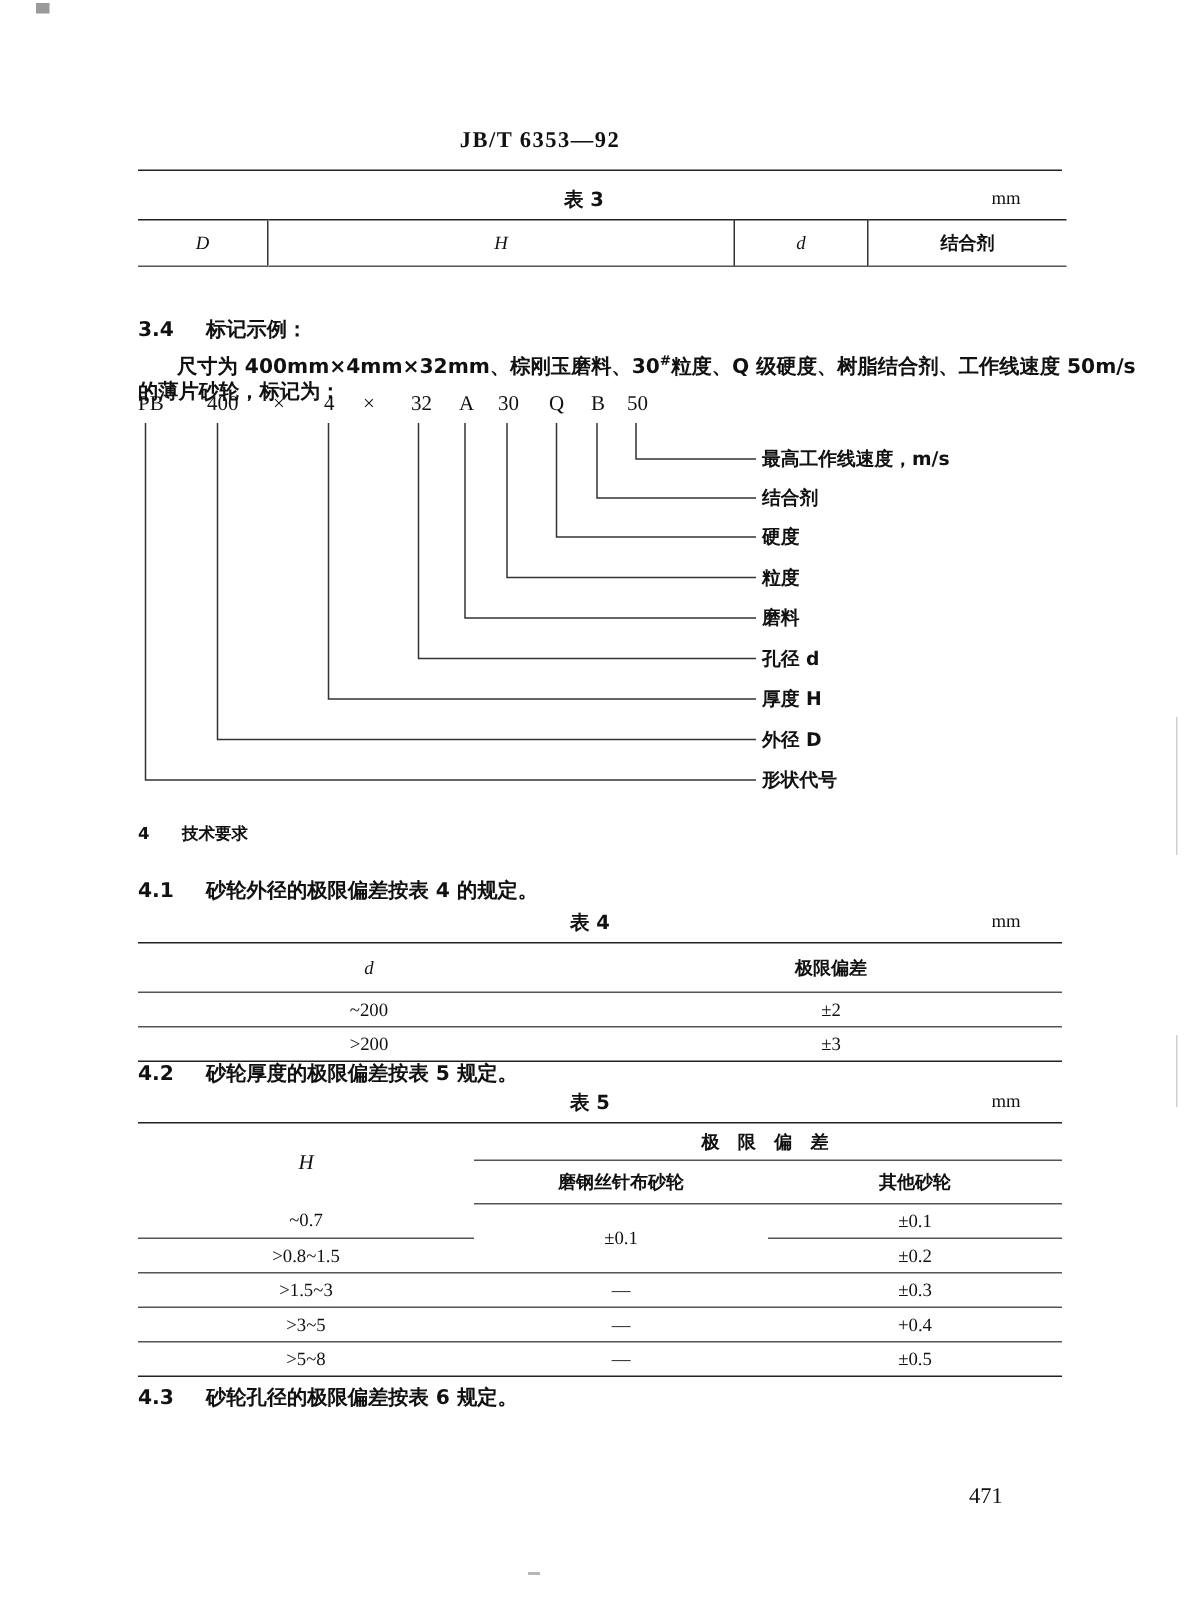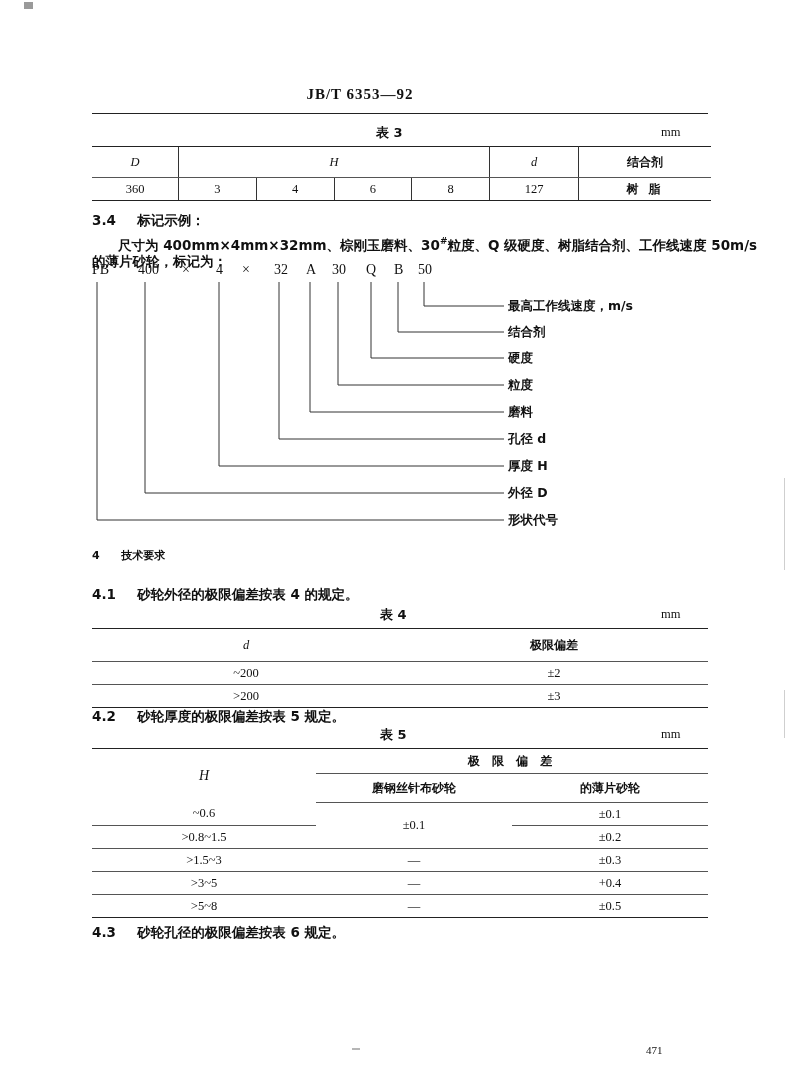--- a/index.html
+++ b/index.html
@@ -138,23 +138,23 @@
     font-family: "DejaVu Sans", sans-serif;
     font-weight: bold;
     font-size: 12.5px;
     white-space: nowrap;
   }
 
   
   .page-number {
     position: absolute;
     left: 646px;
-    top: 1044px;
-    font-family: "Liberation Serif", serif;
-    font-size: 11px;
+    top: 990px;
+    font-family: "Liberation Serif", serif;
+    font-size: 15px;
   }
 
   
   .edge-mark {
     position: absolute;
     background: #cfcfcf;
   }
   .sup { font-size: 9px; vertical-align: super; }
 </style>
 </head>
@@ -176,29 +176,20 @@
     <div class="tbl-caption" style="left:376px;top:124px;">表 3</div>
     <div class="tbl-unit" style="left:661px;top:125px;">mm</div>
 
     <table class="grid" id="table3">
       <tbody>
           <tr class="hdr">
         <td class="ln-top ln-thin-bot edge-none ital" style="width:86px;">D</td>
         <td class="ln-top ln-thin-bot ital" style="width:310px;" colspan="4">H</td>
         <td class="ln-top ln-thin-bot ital" style="width:88px;">d</td>
         <td class="ln-top ln-thin-bot cjk edge-none" style="width:132px;border-left:1px solid #333;">结合剂</td>
-      </tr>
-      <tr class="row">
-        <td class="ln-bot edge-none">360</td>
-        <td class="ln-bot" style="width:77px;">3</td>
-        <td class="ln-bot" style="width:77px;">4</td>
-        <td class="ln-bot" style="width:78px;">6</td>
-        <td class="ln-bot" style="width:78px;">8</td>
-        <td class="ln-bot">127</td>
-        <td class="ln-bot cjk edge-none" style="border-left:1px solid #333;letter-spacing:3px;">树 脂</td>
       </tr>
     </tbody>
       </table>
 
     <div class="t cn" style="left:92px;top:210px;">
       <span>3.4</span>
       <span style="display:inline-block;width:12px;"></span>
       <span>标记示例：</span>
     </div>
 
@@ -299,25 +290,25 @@
     <div class="tbl-unit" style="left:661px;top:727px;">mm</div>
 
     <table class="grid" id="table5">
       <tbody>
           <tr>
         <td class="ln-top edge-none ital" rowspan="2" style="width:224px;height:52px;border-right:1px solid #333;font-size:14px;">H</td>
         <td class="ln-top ln-thin-bot edge-none cjk" colspan="2" style="width:392px;height:24px;letter-spacing:4px;">极 限 偏 差</td>
       </tr>
       <tr>
         <td class="ln-thin-bot edge-none cjk" style="width:196px;height:28px;border-right:1px solid #333;margin-top:18px;">磨钢丝针布砂轮</td>
-        <td class="ln-thin-bot edge-none cjk" style="width:196px;height:28px;">的薄片砂轮</td>
-      </tr>
-
-      <tr class="row">
-        <td class="ln-thin-bot edge-none" style="border-right:1px solid #333;">~0.6</td>
+        <td class="ln-thin-bot edge-none cjk" style="width:196px;height:28px;">其他砂轮</td>
+      </tr>
+
+      <tr class="row">
+        <td class="ln-thin-bot edge-none" style="border-right:1px solid #333;">~0.7</td>
         <td class="edge-none" rowspan="2" style="border-right:1px solid #333;border-bottom:1px solid #555;">±0.1</td>
         <td class="ln-thin-bot edge-none">±0.1</td>
       </tr>
       <tr class="row">
         <td class="ln-thin-bot edge-none" style="border-right:1px solid #333;">&gt;0.8~1.5</td>
         <td class="ln-thin-bot edge-none">±0.2</td>
       </tr>
       <tr class="row">
         <td class="ln-thin-bot edge-none" style="border-right:1px solid #333;">&gt;1.5~3</td>
         <td class="ln-thin-bot edge-none" style="border-right:1px solid #333;">—</td>

